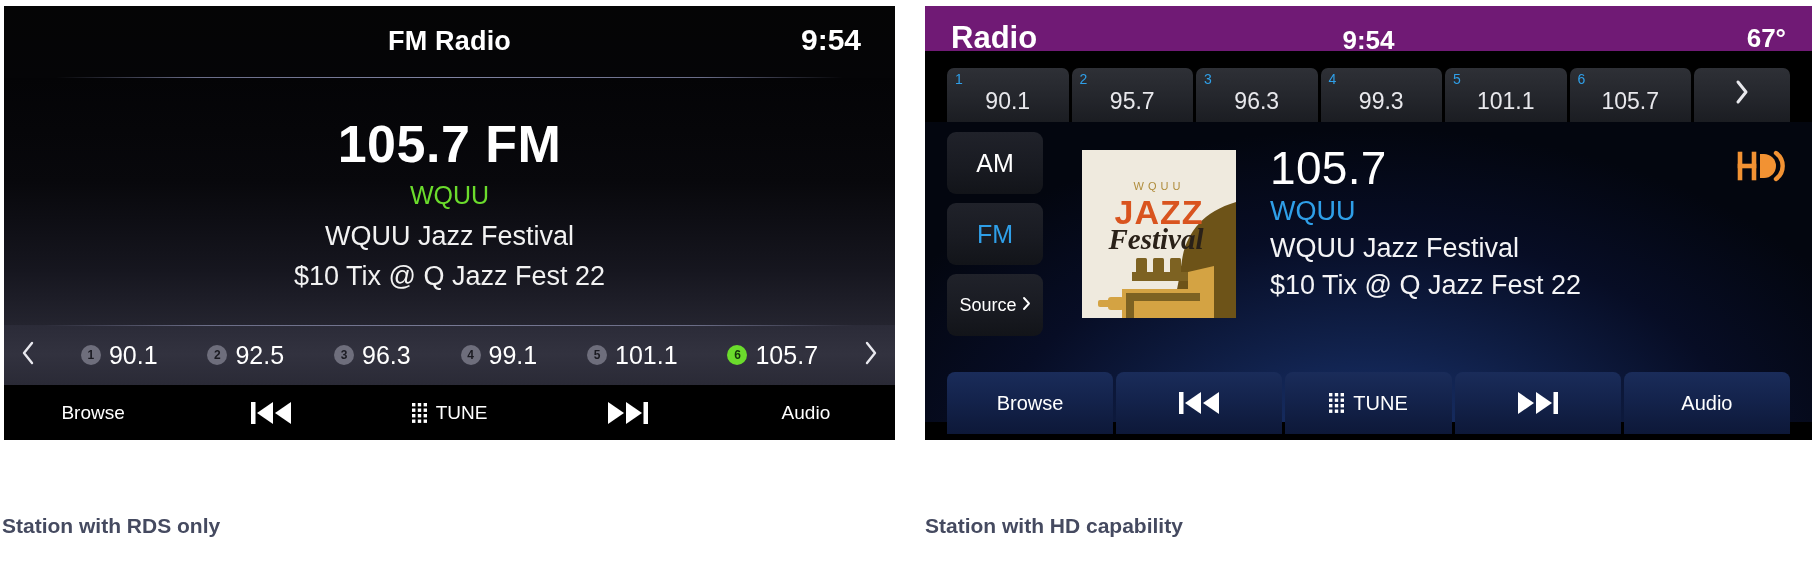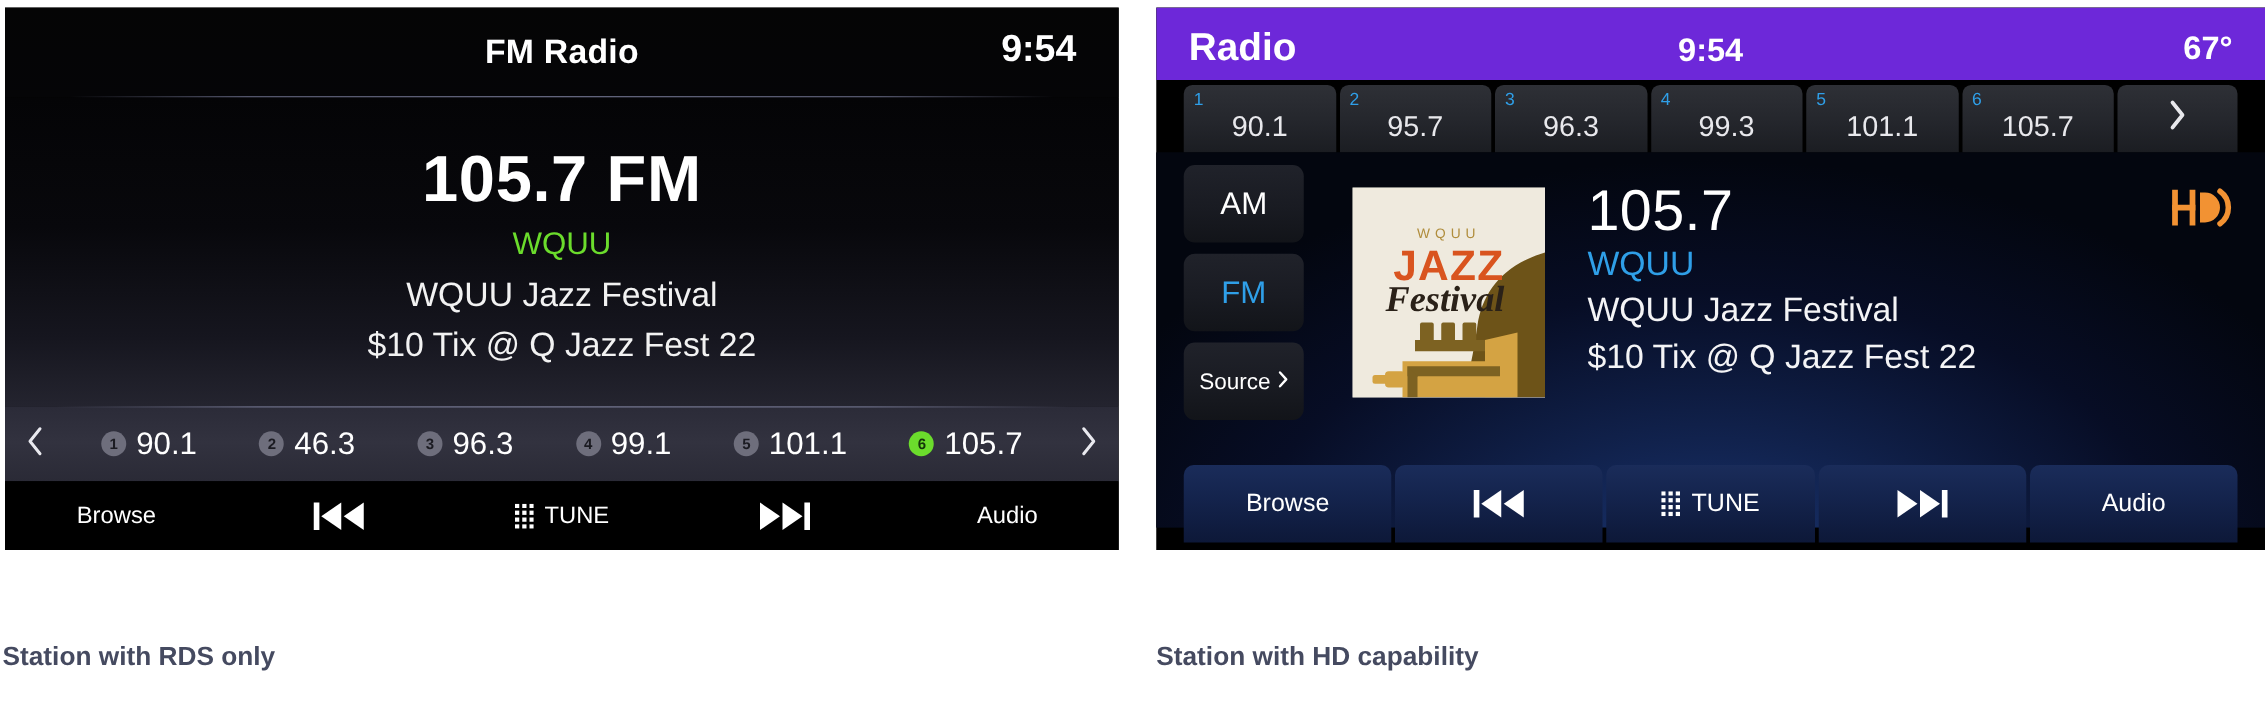--- a/index.html
+++ b/index.html
@@ -177,22 +177,22 @@
     position: absolute;
     left: 925px;
     top: 6px;
     width: 887px;
     height: 434px;
     background: #000000;
     overflow: hidden;
   }
   .hd-head {
     position: relative;
-    height: 58px;
-    background: #6d28d9;
+    height: 45px;
+    background: #701a75;
   }
   .hd-head-title {
     position: absolute;
     left: 26px;
     top: 14px;
     color: #ffffff;
     font-size: 31px;
     font-weight: bold;
   }
   .hd-head-clock {
@@ -392,21 +392,21 @@
         </svg>
       </div>
 
       <div class="rds-preset-list">
         <div class="rds-preset">
           <span class="rds-badge">1</span>
           <span>90.1</span>
         </div>
         <div class="rds-preset">
           <span class="rds-badge">2</span>
-          <span>46.3</span>
+          <span>92.5</span>
         </div>
         <div class="rds-preset">
           <span class="rds-badge">3</span>
           <span>96.3</span>
         </div>
         <div class="rds-preset">
           <span class="rds-badge">4</span>
           <span>99.1</span>
         </div>
         <div class="rds-preset">

